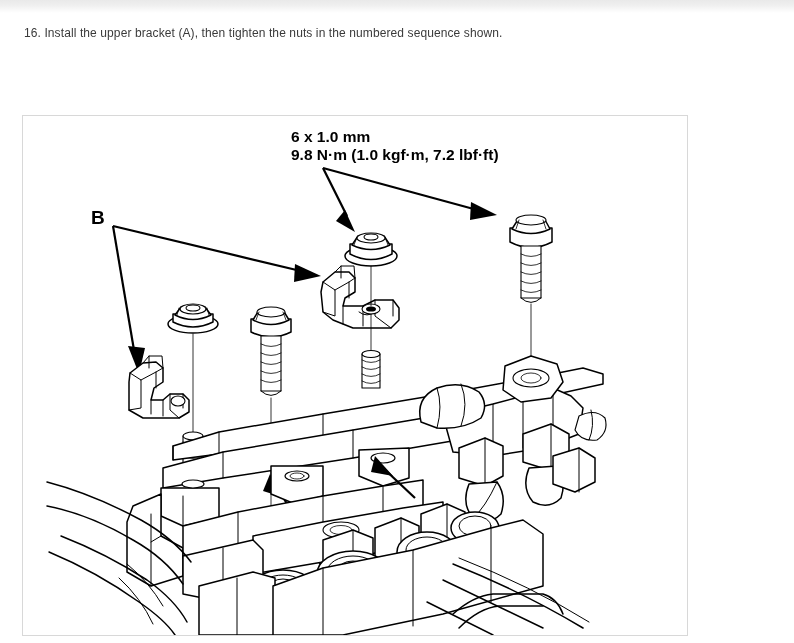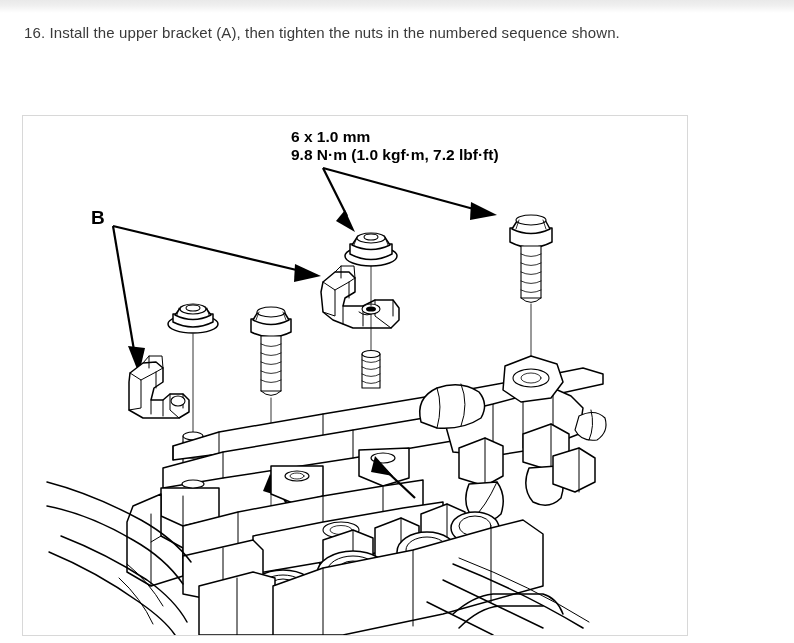--- a/index.html
+++ b/index.html
@@ -20,21 +20,21 @@
     width: 794px; height: 13px;
     background: linear-gradient(to bottom, #e9e9e9 0%, #efefef 40%, #fdfdfd 92%, #ffffff 100%);
   }
   #instructions {
     position: absolute;
     left: 24px;
     top: 20px;
     width: 740px;
   }
   .step-line {
-    font-size: 15px;
+    font-size: 12px;
     line-height: 26px;
     color: #3a3a3a;
     white-space: nowrap;
     letter-spacing: 0.1px;
   }
   #figure-box {
     position: absolute;
     left: 22px;
     top: 115px;
     width: 666px;

